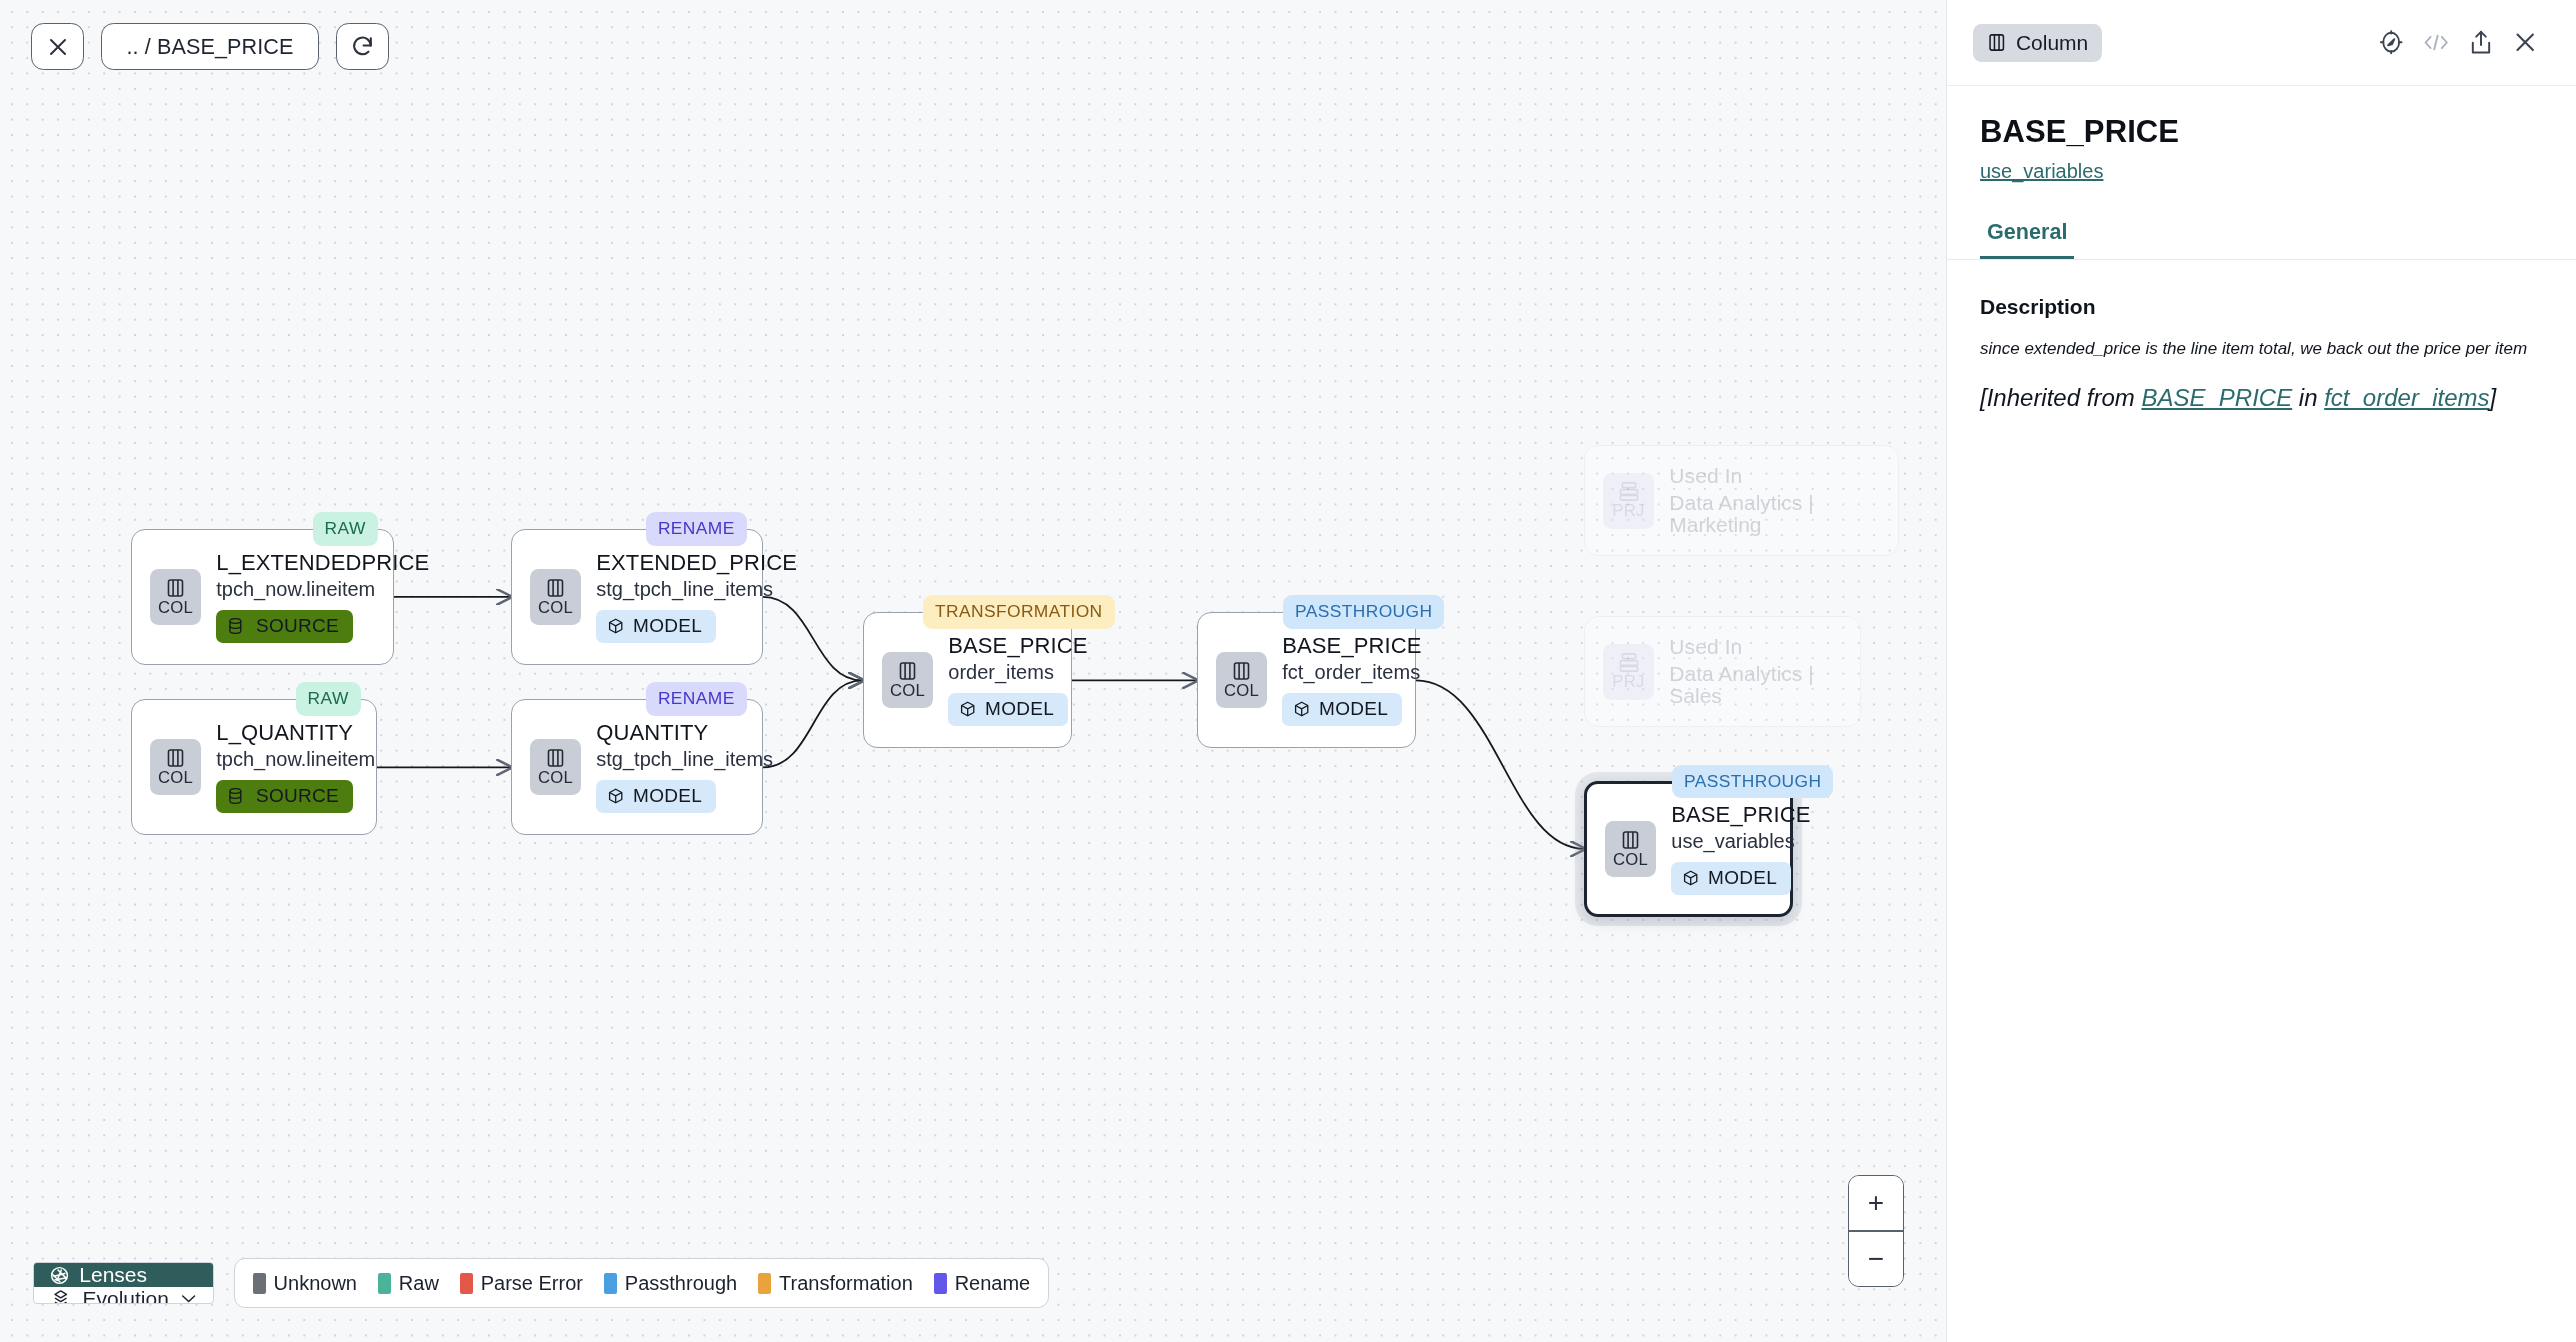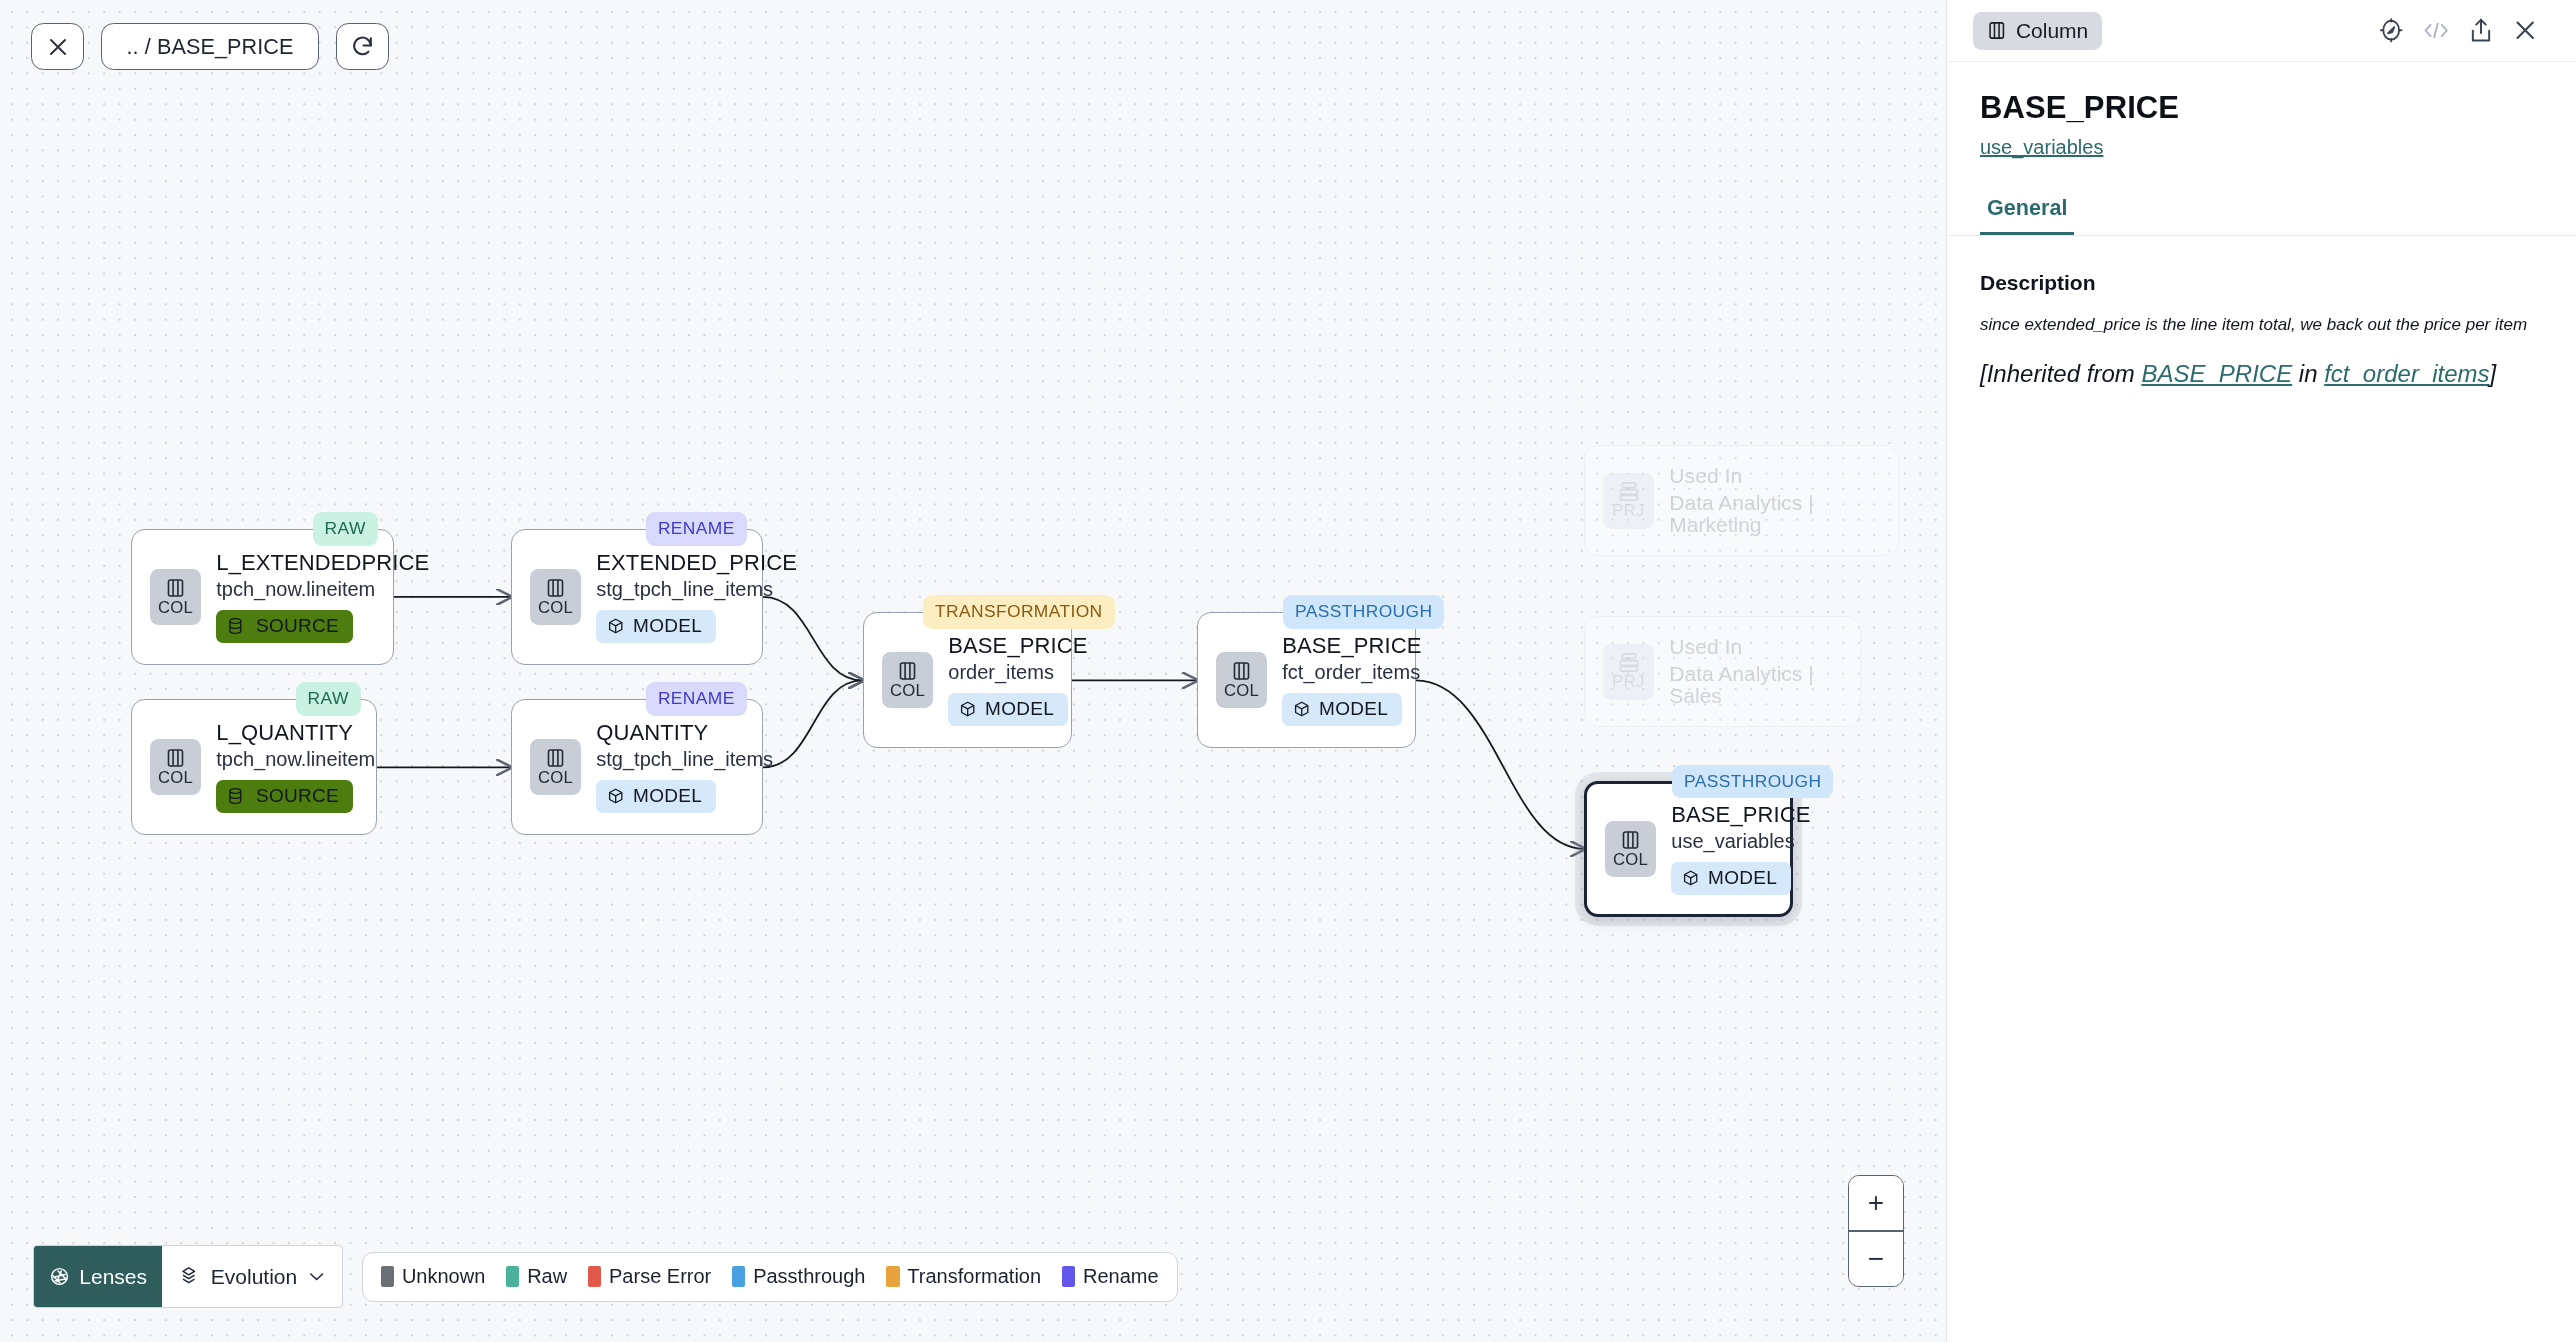--- a/index.html
+++ b/index.html
@@ -146,21 +146,22 @@
     position: absolute; left: 33px; bottom: 35px;
     display: flex; align-items: center; gap: 19.5px;
     z-index: 40;
   }
   .lens-group {
     display: flex; align-items: stretch;
     border: 1.5px solid #cfd3dc;
     border-radius: 4px;
     background: #ffffff;
     overflow: hidden;
-    height: 63px;
+    height: 42px;
+    flex-direction: column;
   }
   .lens-btn {
     background: #2e5d5c; color: #ffffff;
     display: flex; align-items: center; gap: 9px;
     padding: 0 15.3px;
     font-size: 21px;
     cursor: pointer;
   }
   .lens-select {
     display: flex; align-items: center; gap: 12px;
@@ -181,21 +182,21 @@
 
   
   .panel {
     position: relative;
     width: 630px; height: 1343px;
     background: #ffffff;
     border-left: 1.4px solid #e4e6eb;
     display: flex; flex-direction: column;
   }
   .panel-head {
-    height: 62px;
+    height: 86px;
     display: flex; align-items: center; justify-content: space-between;
     padding: 0 38px 0 26.4px;
     border-bottom: 1.4px solid #ebedf1;
     flex: 0 0 auto;
   }
   .kind-pill {
     display: inline-flex; align-items: center; gap: 9px;
     background: #d7dae1;
     border-radius: 8.4px;
     padding: 7px 14px;

